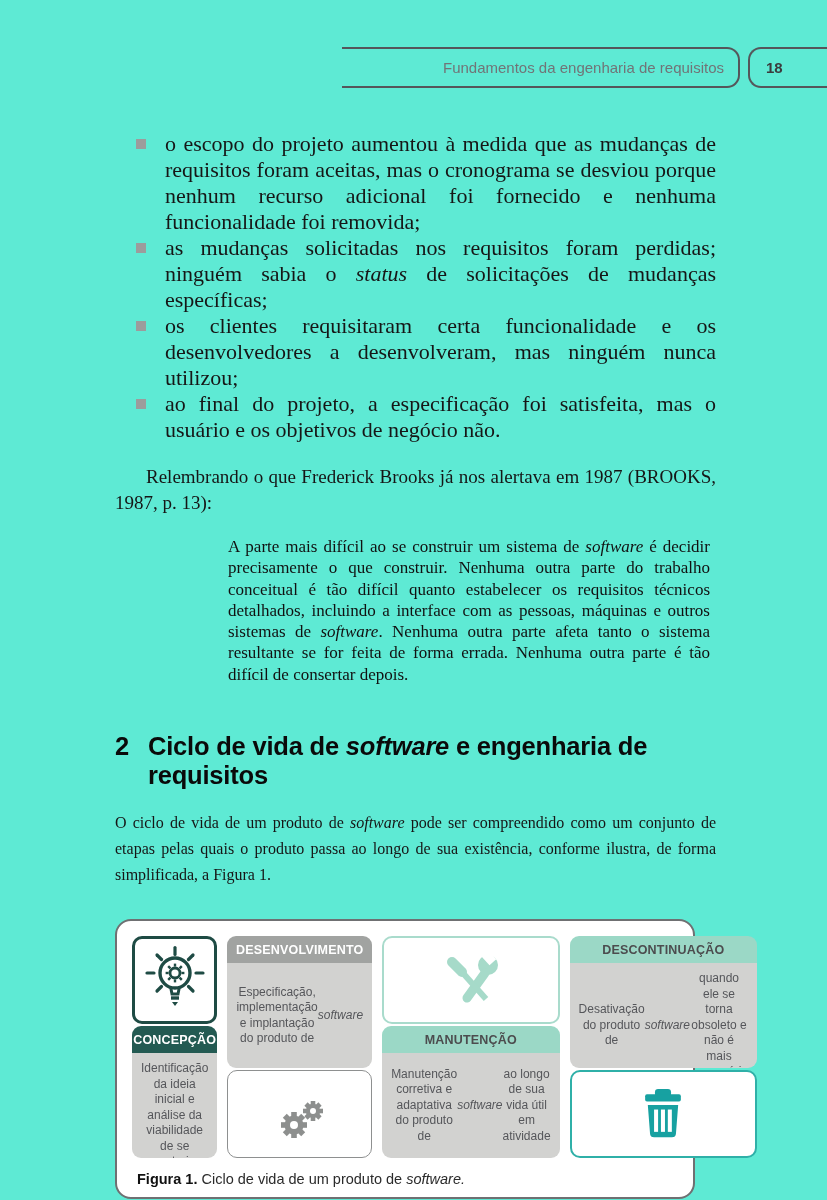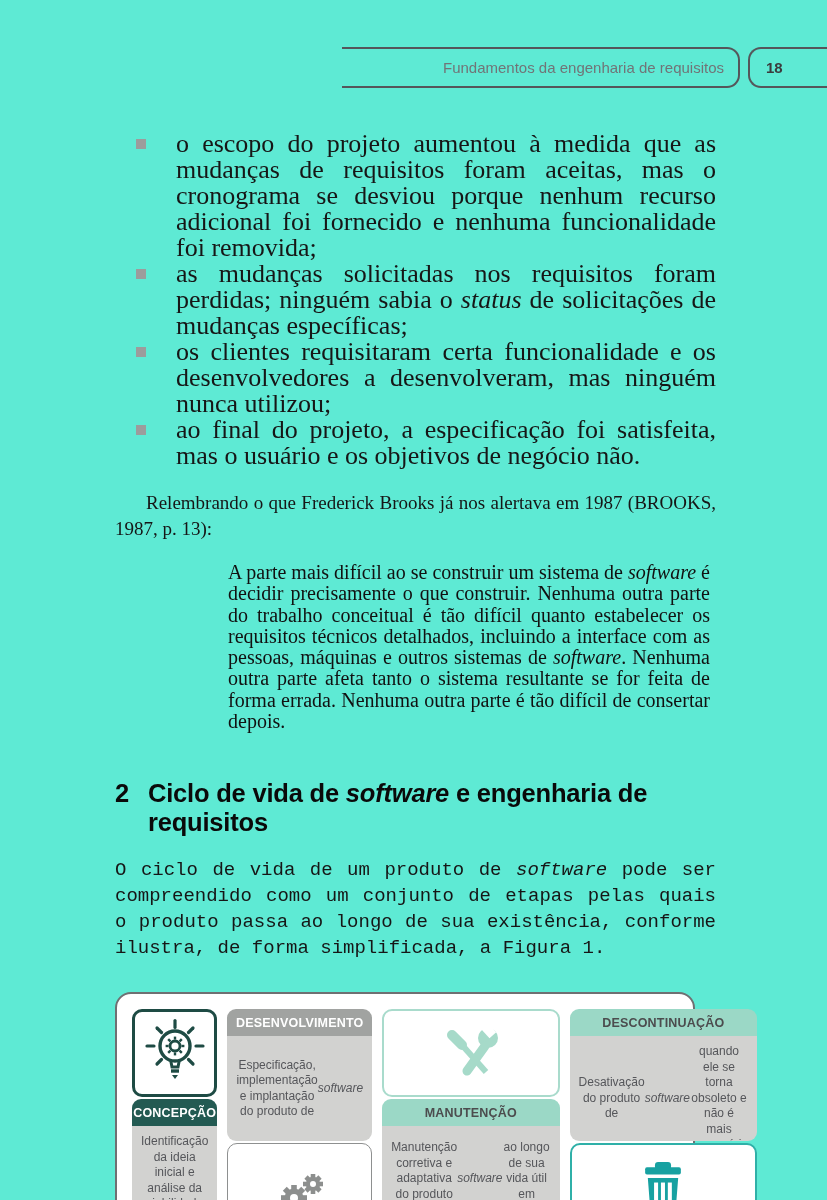--- a/index.html
+++ b/index.html
@@ -14,36 +14,36 @@
   .hdr-page{position:absolute;left:748px;top:47px;width:95px;height:41px;box-sizing:border-box;
             border:2px solid #55565a;border-right:none;border-radius:13px 0 0 13px;
             display:flex;align-items:center;padding-left:16px;
             font-family:"Liberation Sans",sans-serif;font-size:15px;font-weight:bold;color:#3b3b3d;}
 
   .main{position:absolute;left:115px;top:131px;width:601px;}
 
   
   .bullet{display:flex;}
   .sq{flex:none;width:10px;height:10px;background:#9c9c9c;margin:8px 0 0 21px;}
-  .btxt{flex:1;margin-left:30px;text-align:justify;font-size:26px;line-height:26px;}
+  .btxt{flex:1;margin-left:19px;text-align:justify;font-size:22px;line-height:26px;}
   .btxt em{font-style:italic;}
 
   .p1{margin:21px 0 0 0;text-indent:31px;text-align:justify;font-size:19px;line-height:26px;}
 
   .quote{margin:20px 0 0 113px;width:482px;text-align:justify;
-         font-size:20px;line-height:21.3px;color:#111111;}
+         font-size:17px;line-height:21.3px;color:#111111;}
   .quote em{font-style:italic;}
 
   .heading{margin-top:47px;display:flex;font-family:"Liberation Sans",sans-serif;
            font-weight:bold;font-size:25.5px;line-height:29px;color:#0a0a0a;letter-spacing:-0.2px;}
   .h-num{flex:none;width:33px;}
   .h-text{width:505px;}
   .h-text em{font-style:italic;}
 
-  .p2{margin:20px 0 17px 0;text-align:justify;font-size:19px;line-height:26px;font-family:Liberation Mono, monospace;}
+  .p2{margin:20px 0 17px 0;text-align:justify;font-size:16px;line-height:26px;}
   .p2 em{font-style:italic;}
 
   
   .figure{margin-top:31px;width:580px;box-sizing:border-box;background:#ffffff;
           border:2px solid #6f7072;border-radius:16px;padding:15px 15px 10px 15px;}
   .fig-grid{display:grid;grid-template-columns:repeat(4,1fr);gap:10px;}
   .col{display:flex;flex-direction:column;gap:2px;height:222px;}
   .icon-box{height:88px;flex:none;background:#ffffff;border-radius:10px;box-sizing:border-box;
             display:flex;align-items:center;justify-content:center;}
   .ib-1{border:3px solid #1e4b44;}

